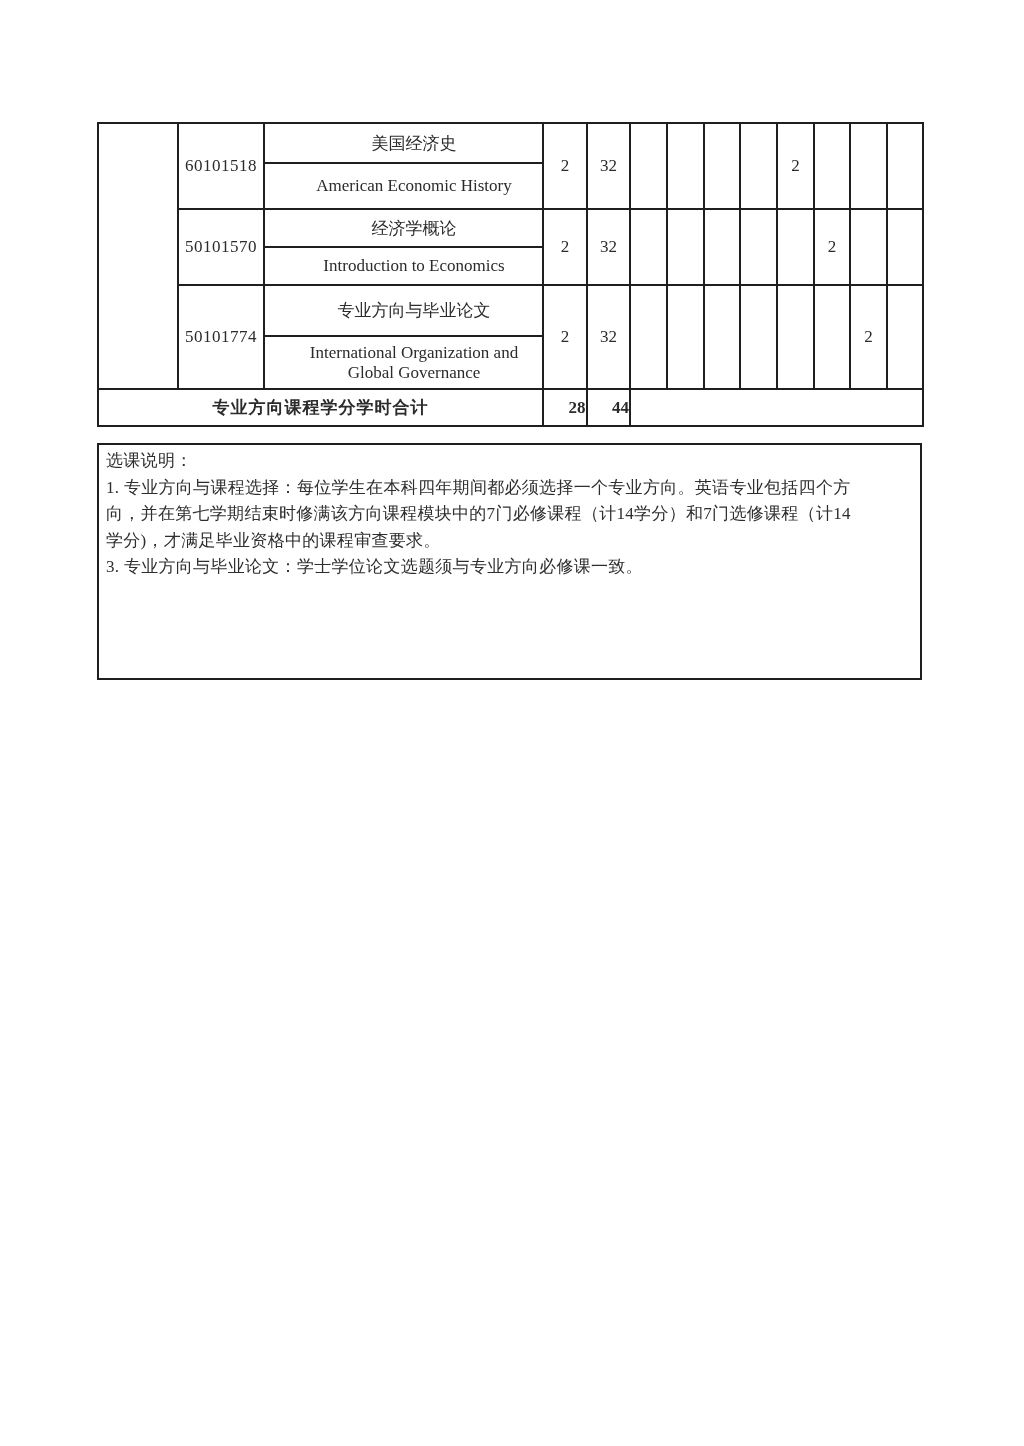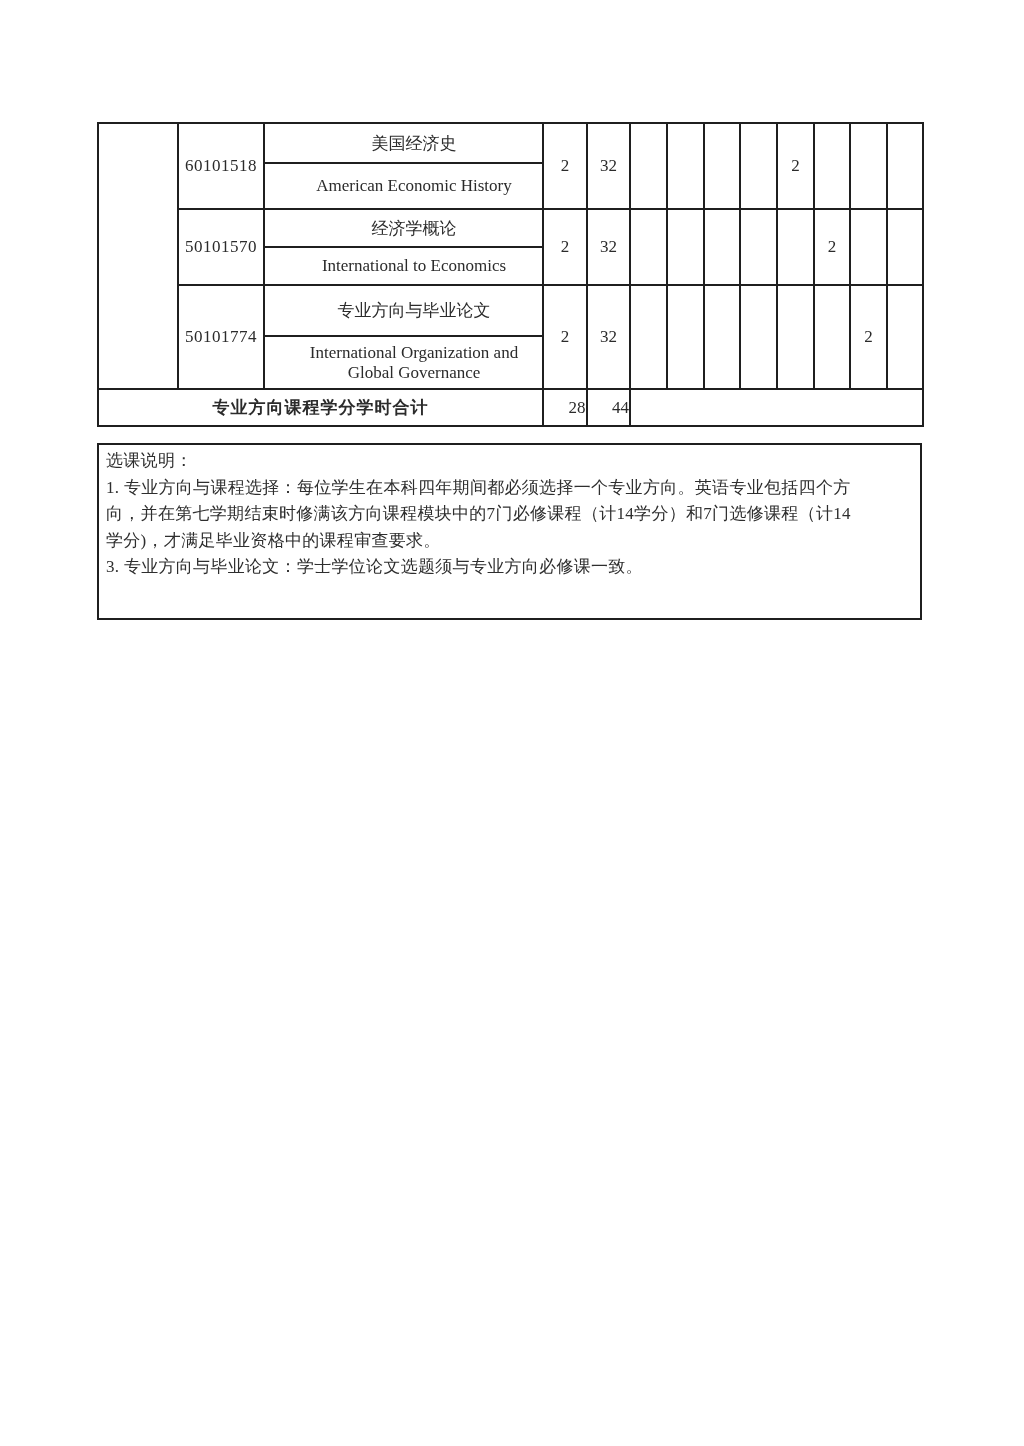--- a/index.html
+++ b/index.html
@@ -26,26 +26,26 @@
   td.name { text-align: left; padding-left: 25px; padding-right: 4px; }
   td.name-zh { border-bottom: 1px solid #4a4a4a; }
   td.name-en { border-top: 1px solid #4a4a4a; font-size: 16px; }
   td.num { font-size: 17px; }
   td.sem { font-size: 17px; }
   tr.sum td { height: 37px; }
   td.sum-label {
     font-family: "Liberation Sans", "DejaVu Sans", sans-serif;
     font-weight: bold; font-size: 17px; letter-spacing: 1px; color: #181818;
   }
-  td.sum-num { font-weight: normal; font-size: 17px; color: #181818; padding-left: 24px; }
+  td.sum-num { font-weight: bold; font-size: 17px; color: #181818; padding-left: 24px; }
 
   
   .notes {
     position: absolute; left: 97px; top: 443px;
-    width: 825px; height: 177px;
+    width: 825px; height: 237px;
     border: 2px solid #1f1f1f;
     padding: 3px 6px 12px 7px;
   }
   .notes .line {
     font-size: 17px; line-height: 26.5px; color: #2e2e2e;
     white-space: nowrap; letter-spacing: 0.3px;
   }
 </style>
 </head>
 <body>
@@ -95,21 +95,21 @@
     <td class="sem" rowspan="2"></td>
     <td class="sem" rowspan="2"></td>
     <td class="sem" rowspan="2"></td>
     <td class="sem" rowspan="2"></td>
     <td class="sem" rowspan="2"></td>
     <td class="sem" rowspan="2">2</td>
     <td class="sem" rowspan="2"></td>
     <td class="sem" rowspan="2"></td>
   </tr>
   <tr style="height:38px;">
-    <td class="name name-en">International to Economics</td>
+    <td class="name name-en">Introduction to Economics</td>
   </tr>
 
   <tr style="height:51px;">
     <td class="code" rowspan="2">50101774</td>
     <td class="name name-zh">专业方向与毕业论文</td>
     <td class="num" rowspan="2">2</td>
     <td class="num" rowspan="2">32</td>
     <td class="sem" rowspan="2"></td>
     <td class="sem" rowspan="2"></td>
     <td class="sem" rowspan="2"></td>

